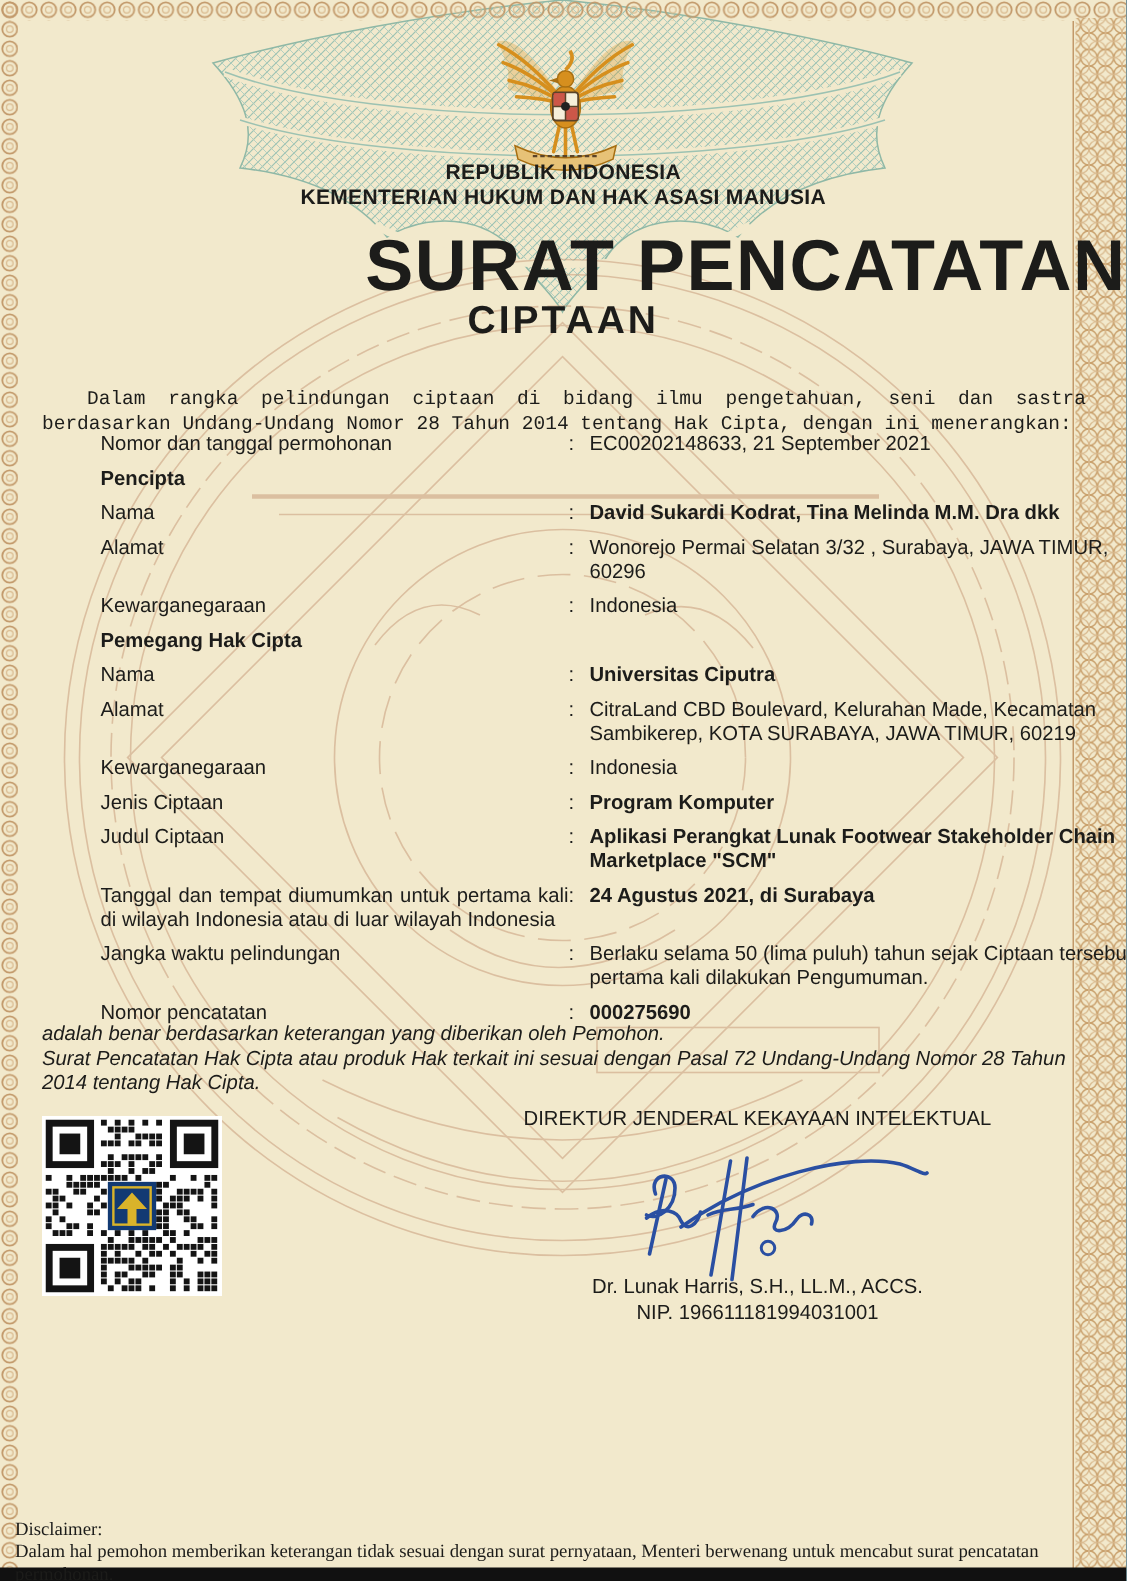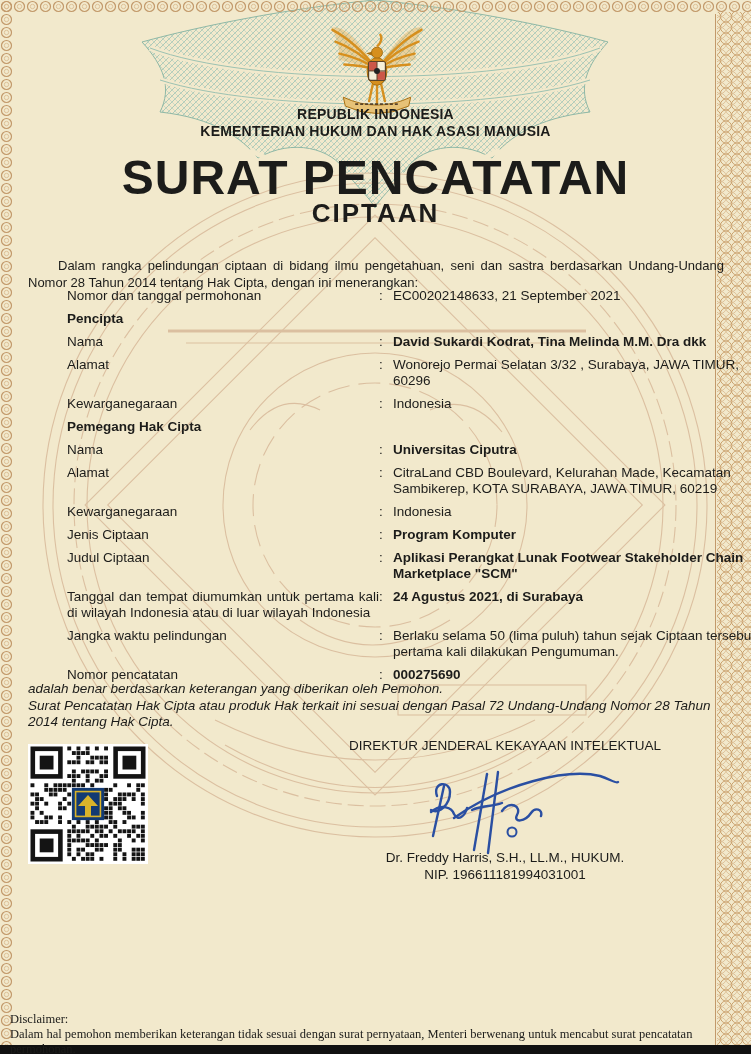--- a/index.html
+++ b/index.html
@@ -5,23 +5,23 @@
   html,body{margin:0;padding:0;background:#555;}
   .page{
     position:relative;width:751px;height:1054px;margin:0 auto;
     background:#0ea5e9;overflow:hidden;
     font-family:"Liberation Sans", sans-serif;color:#1c1c1a;
   }
   .bg{position:absolute;left:0;top:0;z-index:0;}
   .layer{position:absolute;z-index:2;}
   .emblem{position:absolute;left:327px;top:12px;width:100px;height:104px;z-index:2;}
   .hdr{top:106px;left:0;width:751px;text-align:center;font-weight:bold;font-size:14px;line-height:17px;letter-spacing:.2px;}
-  .title{top:150px;left:0;width:751px;text-align:center;font-weight:bold;font-size:48px;letter-spacing:1px;}
+  .title{top:150px;left:0;width:751px;text-align:right;font-weight:bold;font-size:48px;letter-spacing:1px;}
   .subtitle{top:198px;left:0;width:751px;text-align:center;font-weight:bold;font-size:26px;letter-spacing:2px;}
-  .intro{top:244px;left:28px;width:696px;font-size:13px;line-height:17px;text-align:justify;text-indent:30px;}
+  .intro{top:244px;left:28px;width:696px;font-size:13px;line-height:17px;text-align:justify;text-indent:30px;font-family:Liberation Mono, monospace;}
   .details{top:288px;left:28px;width:688px;font-size:13.5px;line-height:16px;margin-left:39px;}
   .row{display:flex;margin-bottom:7px;}
   .row .lbl{width:312px;flex:none;}
   .row .lbl.just{text-align:justify;}
   .row .sep{width:14px;flex:none;text-align:left;}
   .row .val{flex:1;}
   .row .val.just{text-align:justify;}
   .bold{font-weight:bold;}
   .sect{font-weight:bold;margin:5px 0 7px 0;}
   .closing{top:681px;left:28px;width:694px;font-size:13.5px;line-height:16.5px;font-style:italic;}
@@ -218,21 +218,21 @@
       <path d="M39,56 C50,47 60,52 62,58 C66,66 73,60 75,52"></path>
       <path d="M95,18 L82,94"></path>
       <path d="M106,16 L96,97"></path>
       <path d="M80,54 C90,49 100,51 110,47"></path>
       <path d="M110,55 C118,44 130,50 125,59 C121,67 133,66 139,57 C143,51 151,53 149,60"></path>
       <circle cx="120" cy="76" r="4.5" stroke-width="2"></circle>
     </g>
   </svg>
 
   <div class="layer signame">
-    <div>Dr. Freddy Harris, S.H., LL.M., HUKUM.</div>
+    <div>Dr. Lunak Harris, S.H., LL.M., ACCS.</div>
     <div>NIP. 196611181994031001</div>
   </div>
 
   <div class="qr">
     <svg id="qr-svg" width="120" height="120" viewBox="0 0 120 120" aria-hidden="true">
         <rect x="0" y="0" width="120" height="120" fill="#ffffff"></rect>
         <rect x="39.3" y="2.5" width="3.8999999999999995" height="3.8999999999999995" fill="#141414"></rect>
         <rect x="48.5" y="2.5" width="3.8999999999999995" height="3.8999999999999995" fill="#141414"></rect>
         <rect x="57.699999999999996" y="2.5" width="3.8999999999999995" height="3.8999999999999995" fill="#141414"></rect>
         <rect x="66.89999999999999" y="2.5" width="3.8999999999999995" height="3.8999999999999995" fill="#141414"></rect>

